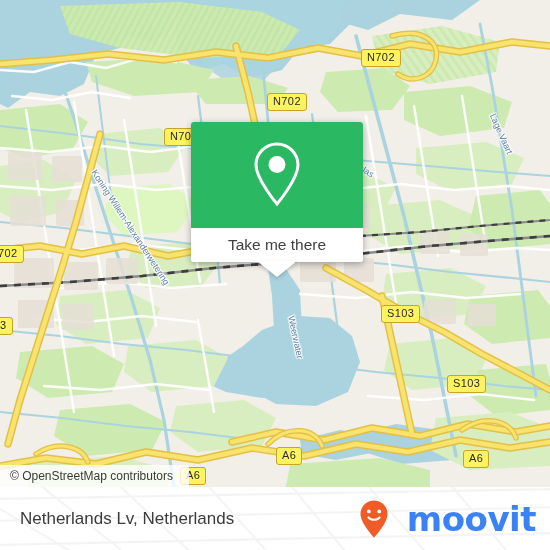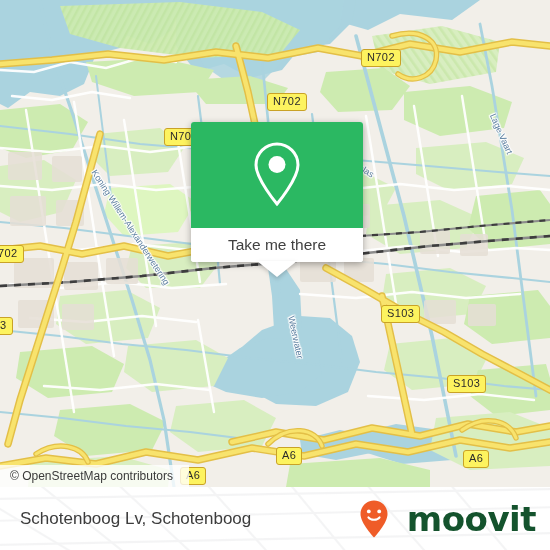--- a/index.html
+++ b/index.html
@@ -164,21 +164,21 @@
   .footer-logo {
     position: absolute;
     right: 14px;
     top: 0;
     height: 63px;
     display: flex;
     align-items: center;
     gap: 2px;
   }
   .moovit-word {
-    color: #14532d;
+    color: #3b82f6;
     font-size: 34px;
     font-weight: bold;
     letter-spacing: -0.5px;
     font-family: "DejaVu Sans", sans-serif;
     line-height: 34px;
     margin-left: 16px;
   }
 </style>
 </head>
 <body>
@@ -404,21 +404,21 @@
         <path d="M200,-10 L272,70"></path>
         <path d="M284,-10 L350,70"></path>
         <path d="M360,-10 L430,70"></path>
         <path d="M444,-10 L512,70"></path>
         <path d="M-10,34 L560,20"></path>
         <path d="M-10,58 L560,46"></path>
         <path d="M-10,12 L560,2"></path>
       </g>
     </svg>
 
-    <div class="footer-title">Schotenboog Lv, Schotenboog</div>
+    <div class="footer-title">Netherlands Lv, Netherlands</div>
 
     <div class="footer-logo">
       <svg width="30" height="40" viewBox="0 0 30 40">
         <path d="M15 1.5 C7.5 1.5 1.5 7.5 1.5 15 C1.5 24.5 15 38.5 15 38.5 C15 38.5 28.5 24.5 28.5 15 C28.5 7.5 22.5 1.5 15 1.5 Z" fill="#ef5c28"></path>
         <circle cx="9.8" cy="12.4" r="1.9" fill="#ffffff"></circle>
         <circle cx="20.2" cy="12.4" r="1.9" fill="#ffffff"></circle>
         <path d="M9.4 18.4 C11.6 21.6 18.4 21.6 20.6 18.4" fill="none" stroke="#ffffff" stroke-width="2" stroke-linecap="round"></path>
       </svg>
       <span class="moovit-word">moovit</span>
     </div>

